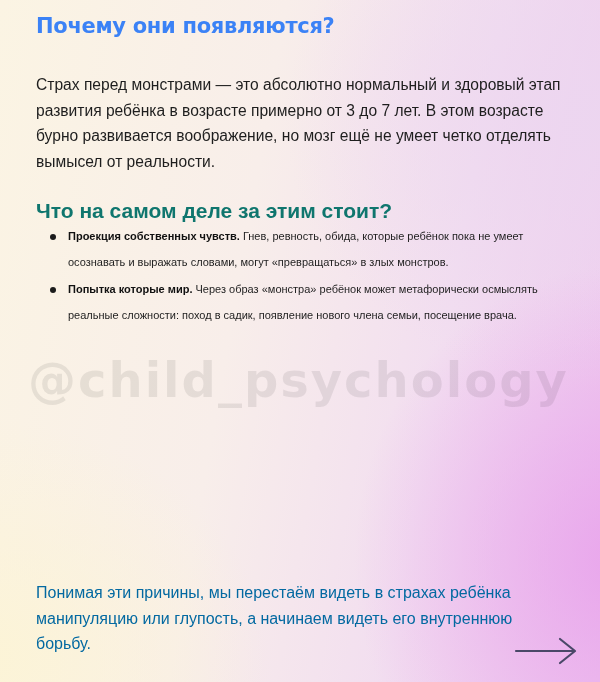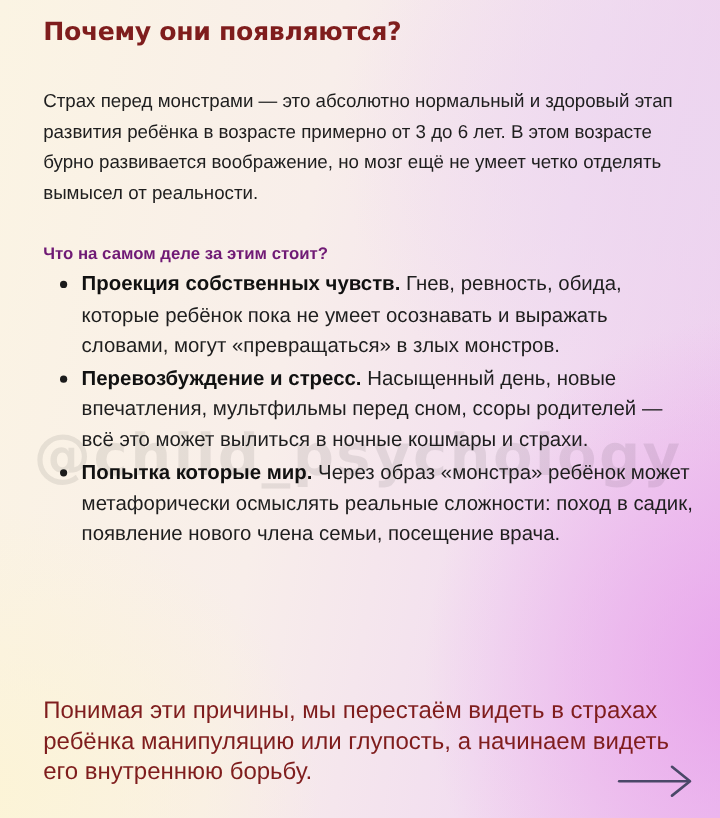--- a/index.html
+++ b/index.html
@@ -26,56 +26,56 @@
     }
     .title {
       position: absolute;
       left: 36px;
       top: 10px;
       margin: 0;
       font-family: "DejaVu Sans", sans-serif;
       font-weight: bold;
       font-size: 21px;
       letter-spacing: -0.3px;
-      color: #7f1d1d;
+      color: #3b82f6;
       line-height: 32px;
     }
     .intro {
       position: absolute;
       left: 36px;
       top: 72px;
       width: 540px;
       font-size: 15.6px;
       line-height: 25.5px;
       margin: 0;
       color: #1e1e1e;
     }
     .subheading {
       position: absolute;
       left: 36px;
       top: 198px;
       margin: 0;
-      font-size: 14px;
+      font-size: 21px;
       font-weight: bold;
       line-height: 26px;
-      color: #701a75;
+      color: #0f766e;
     }
     .reasons {
       position: absolute;
       left: 48px;
       top: 224px;
       width: 530px;
       margin: 0;
       padding: 0;
       list-style: none;
     }
     .reason {
       position: relative;
       padding-left: 20px;
-      font-size: 17px;
+      font-size: 11px;
       line-height: 25.5px;
       margin: 0 0 2px 0;
       color: #1e1e1e;
     }
     .bullet {
       position: absolute;
       left: 2px;
       top: 10px;
       width: 6px;
       height: 6px;
@@ -84,24 +84,24 @@
     }
     .reason-title {
       font-weight: bold;
       color: #111;
     }
     .conclusion {
       position: absolute;
       left: 36px;
       top: 580px;
       width: 530px;
-      font-size: 20px;
+      font-size: 16px;
       line-height: 25.5px;
       margin: 0;
-      color: #7f1d1d;
+      color: #0369a1;
     }
     .watermark {
       position: absolute;
       left: 28px;
       top: 352px;
       font-size: 48px;
       font-family: "DejaVu Sans", sans-serif;
       color: rgba(0,0,0,0.08);
       white-space: nowrap;
       letter-spacing: 2px;
@@ -119,32 +119,28 @@
   </style>
 </head>
 <body>
 
 <div class="page">
 
   <div class="watermark">@child_psychology</div>
 
   <h1 class="title">Почему они появляются?</h1>
 
-  <p class="intro">Страх перед монстрами — это абсолютно нормальный и здоровый этап развития ребёнка в возрасте примерно от 3 до 6 лет. В этом возрасте бурно развивается воображение, но мозг ещё не умеет четко отделять вымысел от реальности.</p>
+  <p class="intro">Страх перед монстрами — это абсолютно нормальный и здоровый этап развития ребёнка в возрасте примерно от 3 до 7 лет. В этом возрасте бурно развивается воображение, но мозг ещё не умеет четко отделять вымысел от реальности.</p>
 
   <p class="subheading">Что на самом деле за этим стоит?</p>
 
   <ul class="reasons">
     <li class="reason">
       <span class="bullet"></span>
       <span class="reason-title">Проекция собственных чувств.</span><span> Гнев, ревность, обида, которые ребёнок пока не умеет осознавать и выражать словами, могут «превращаться» в злых монстров.</span>
-    </li>
-    <li class="reason">
-      <span class="bullet"></span>
-      <span class="reason-title">Перевозбуждение и стресс.</span><span> Насыщенный день, новые впечатления, мультфильмы перед сном, ссоры родителей — всё это может вылиться в ночные кошмары и страхи.</span>
     </li>
     <li class="reason">
       <span class="bullet"></span>
       <span class="reason-title">Попытка которые мир.</span><span> Через образ «монстра» ребёнок может метафорически осмыслять реальные сложности: поход в садик, появление нового члена семьи, посещение врача.</span>
     </li>
   </ul>
 
   <p class="conclusion">Понимая эти причины, мы перестаём видеть в страхах ребёнка манипуляцию или глупость, а начинаем видеть его внутреннюю борьбу.</p>
 
   <div class="next-arrow">

